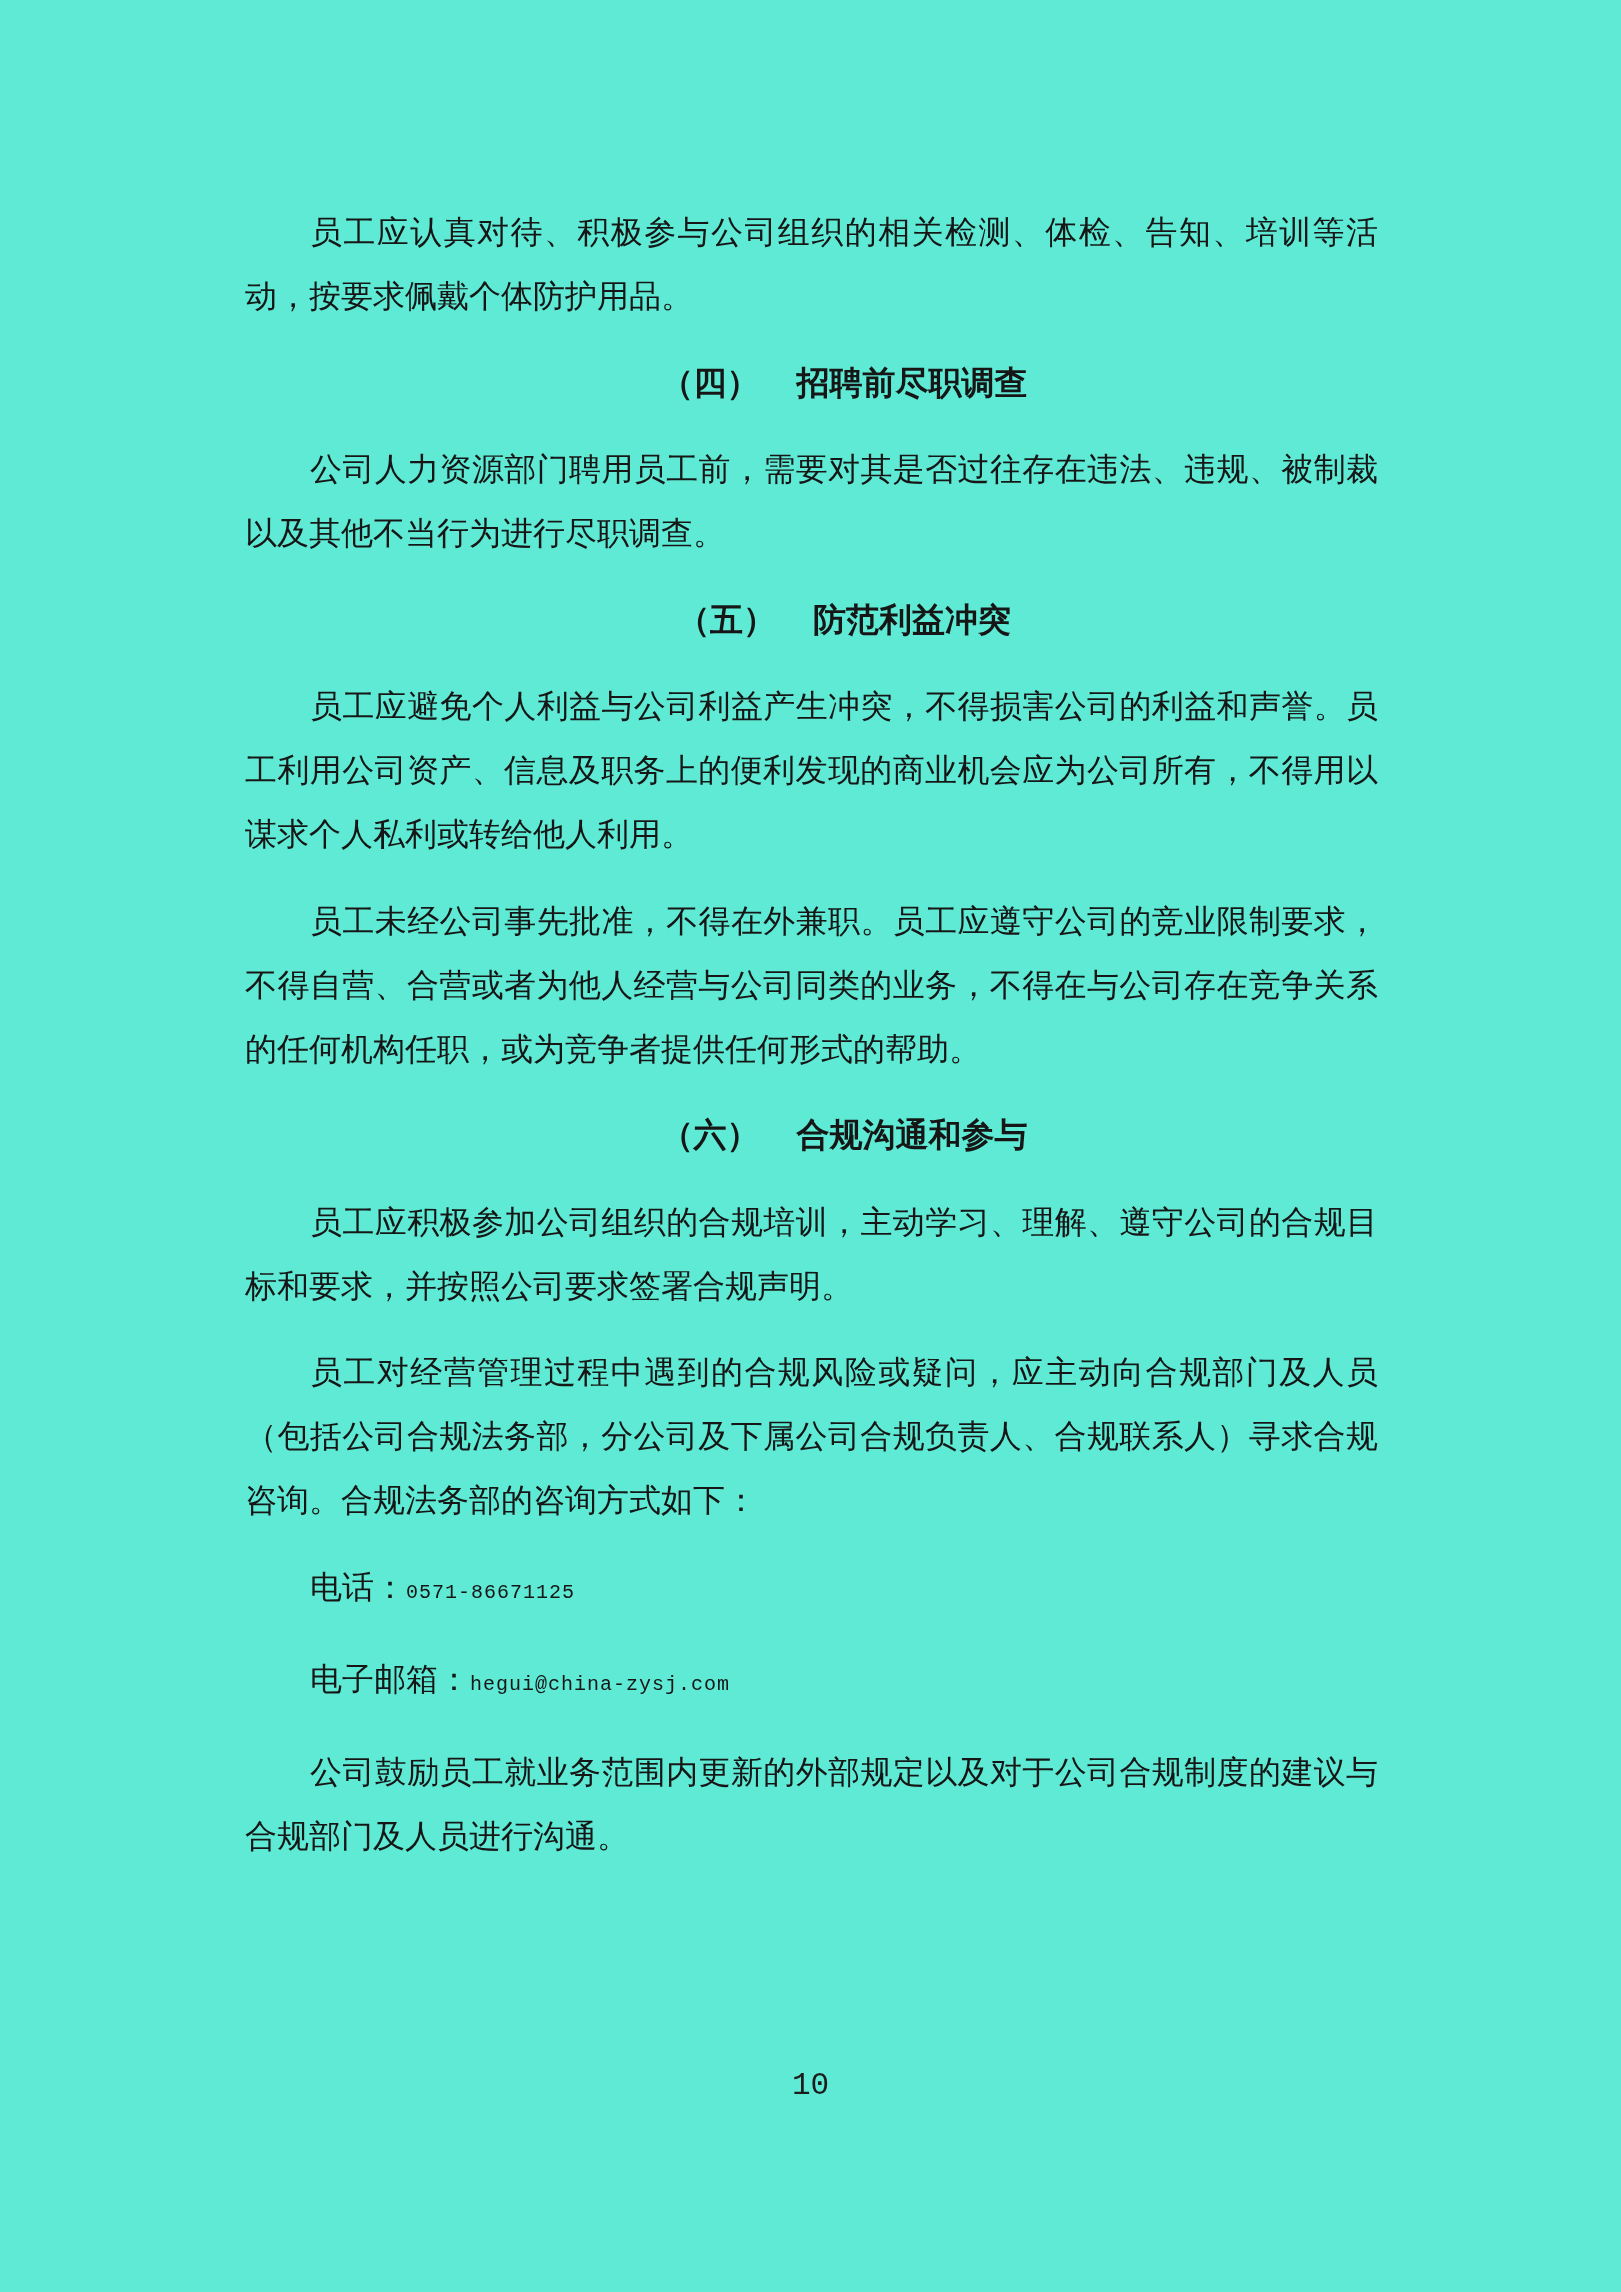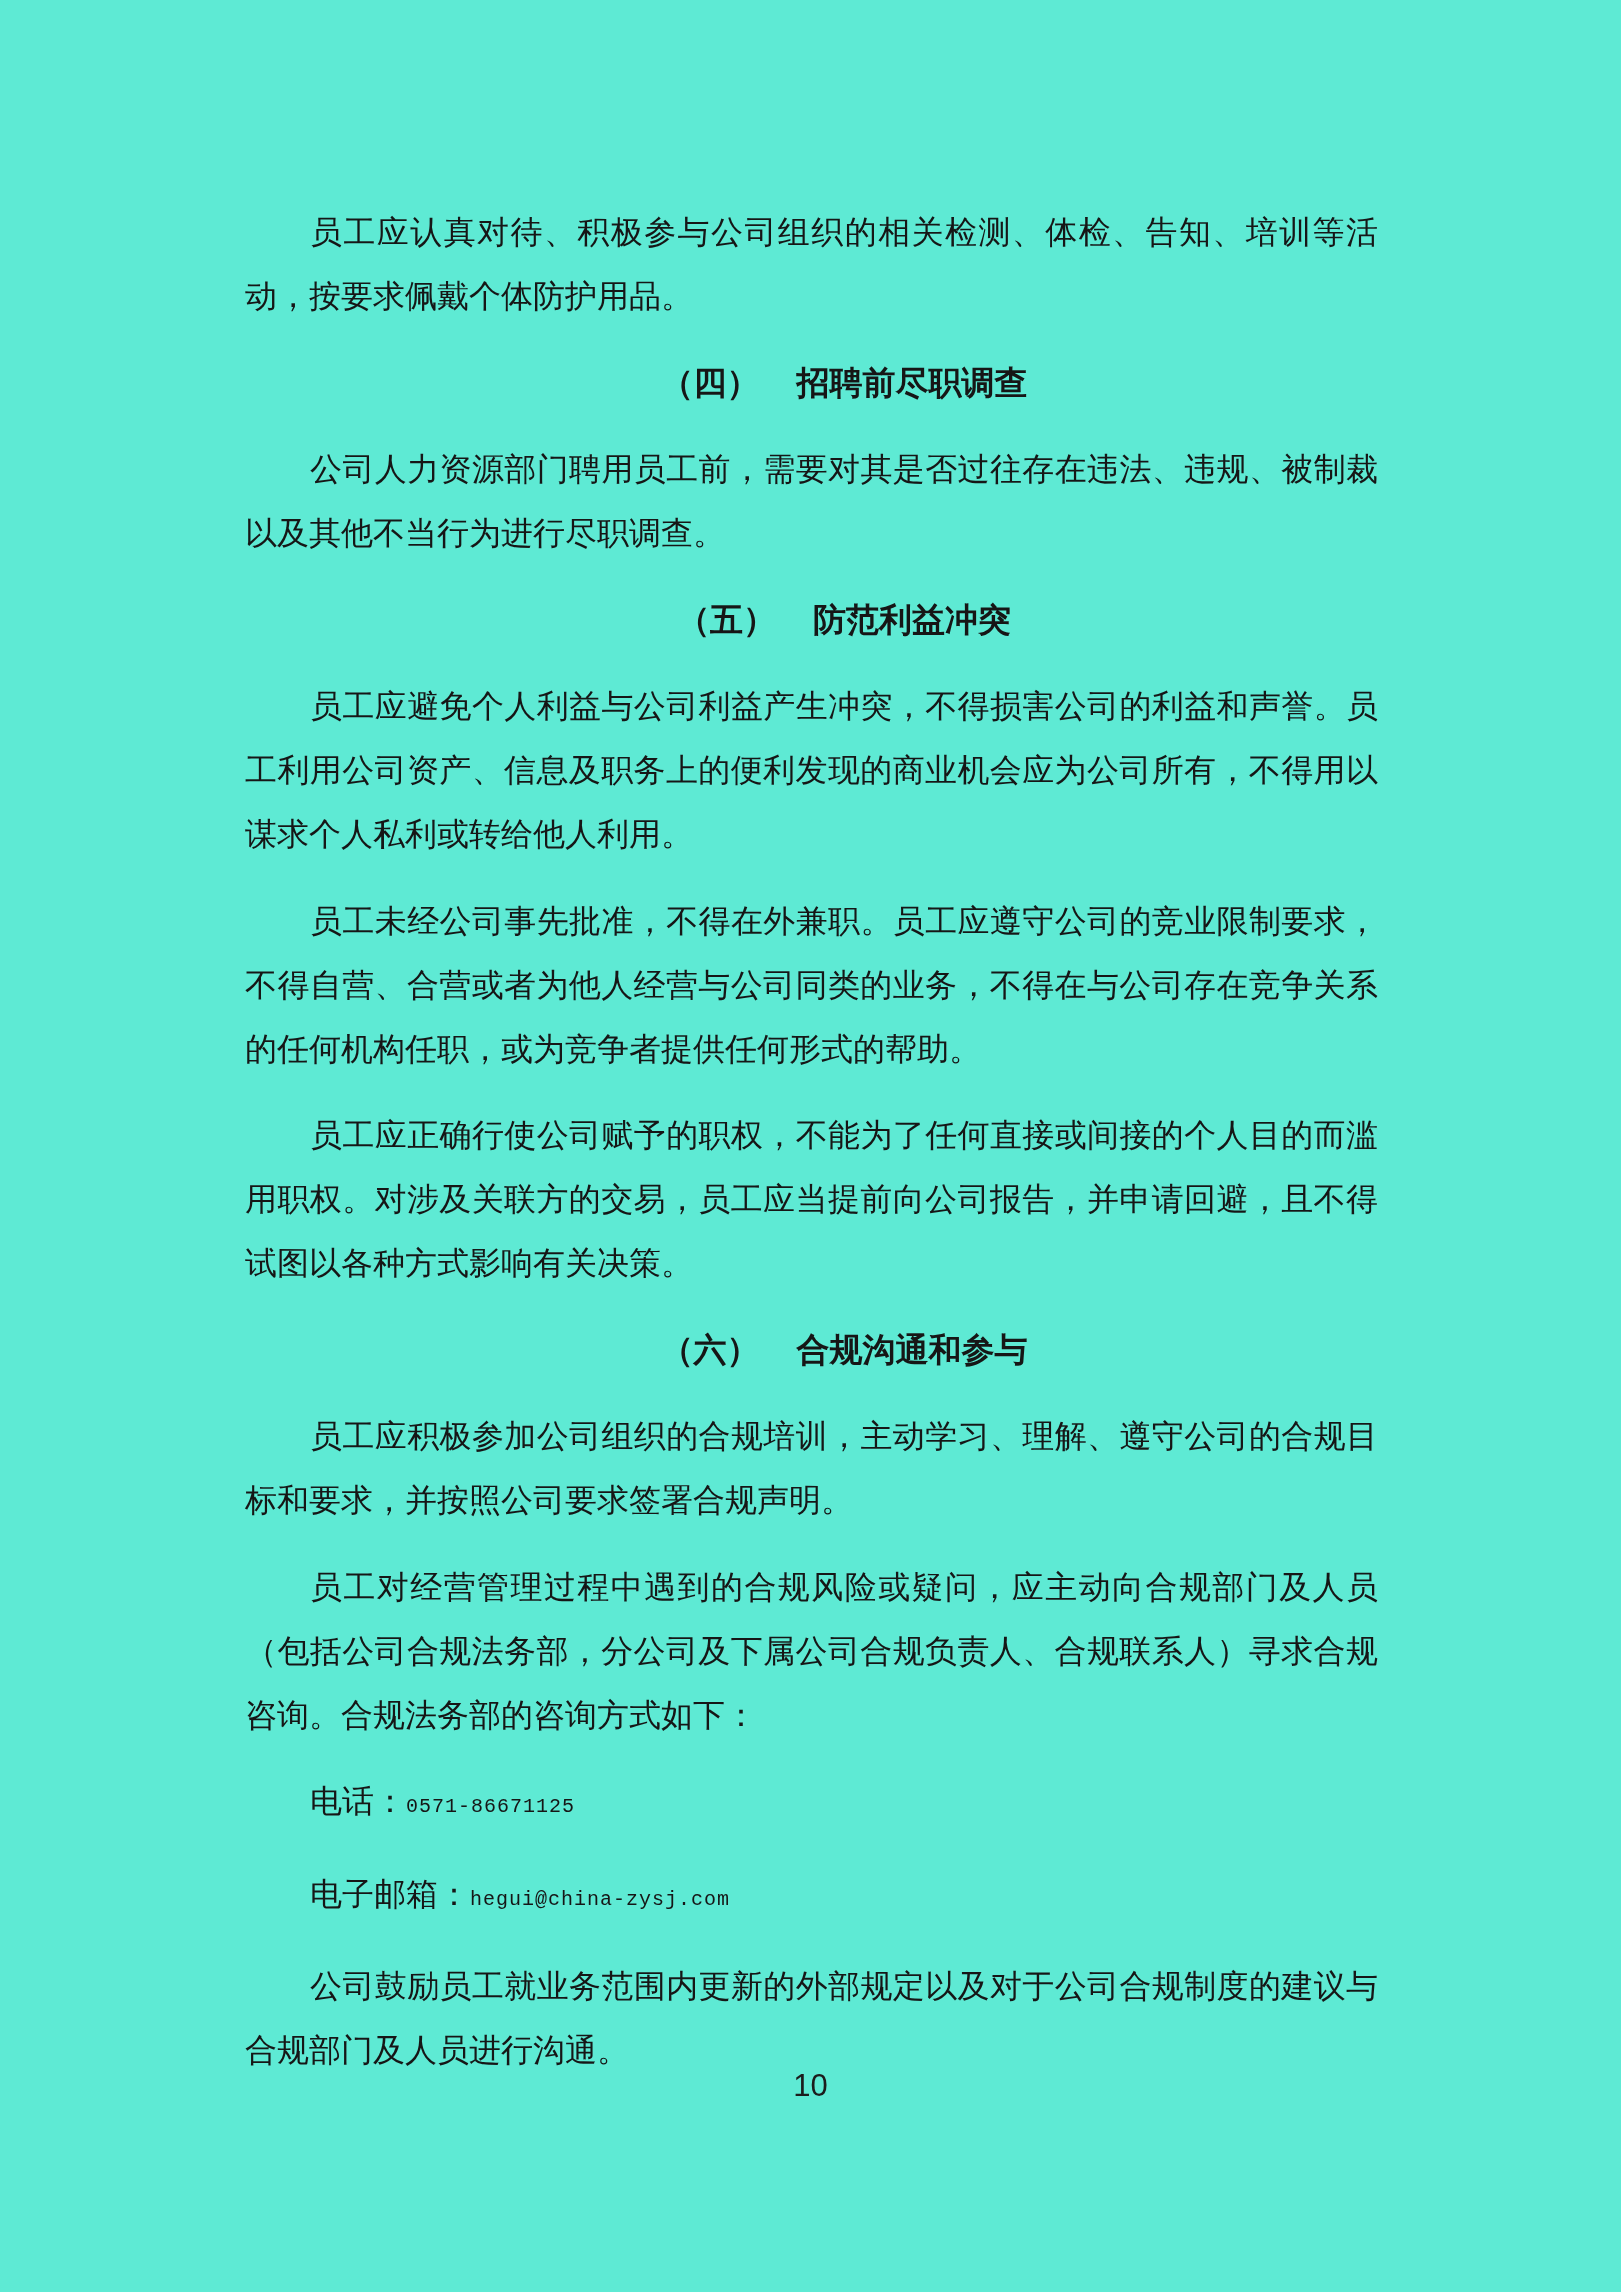--- a/index.html
+++ b/index.html
@@ -60,35 +60,34 @@
   }
   .page-number {
     position: absolute;
     top: 2066px;
     left: 0;
     width: 100%;
     text-align: center;
     font-size: 31px;
     line-height: 39px;
     color: #1c1c1c;
-    font-family: Liberation Sans, sans-serif;
+    font-family: Liberation Mono, monospace;
   }
 </style>
 </head>
 <body>
 
 <div class="page">
   <div class="doc-body">
       <p class="para">员工应认真对待、积极参与公司组织的相关检测、体检、告知、培训等活动，按要求佩戴个体防护用品。</p>
       <div class="heading"><span class="h-num">（四）</span><span class="h-title">招聘前尽职调查</span></div>
       <p class="para">公司人力资源部门聘用员工前，需要对其是否过往存在违法、违规、被制裁以及其他不当行为进行尽职调查。</p>
       <div class="heading"><span class="h-num">（五）</span><span class="h-title">防范利益冲突</span></div>
       <p class="para">员工应避免个人利益与公司利益产生冲突，不得损害公司的利益和声誉。员工利用公司资产、信息及职务上的便利发现的商业机会应为公司所有，不得用以谋求个人私利或转给他人利用。</p>
       <p class="para">员工未经公司事先批准，不得在外兼职。员工应遵守公司的竞业限制要求，不得自营、合营或者为他人经营与公司同类的业务，不得在与公司存在竞争关系的任何机构任职，或为竞争者提供任何形式的帮助。</p>
-      <p class="para">员工应正确行使公司赋予的职权，不能为了任何直接或间接的个人目的而滥用职权。对涉及关联方的交易，员工应当提前向公司报告，并申请回避，且不得试图以各种方式影响有关决策。</p>
       <div class="heading"><span class="h-num">（六）</span><span class="h-title">合规沟通和参与</span></div>
       <p class="para">员工应积极参加公司组织的合规培训，主动学习、理解、遵守公司的合规目标和要求，并按照公司要求签署合规声明。</p>
       <p class="para">员工对经营管理过程中遇到的合规风险或疑问，应主动向合规部门及人员（包括公司合规法务部，分公司及下属公司合规负责人、合规联系人）寻求合规咨询。合规法务部的咨询方式如下：</p>
       <div class="contact"><span class="c-label">电话：</span><span class="c-value">0571-86671125</span></div>
       <div class="contact"><span class="c-label">电子邮箱：</span><span class="c-value">hegui@china-zysj.com</span></div>
       <p class="para">公司鼓励员工就业务范围内更新的外部规定以及对于公司合规制度的建议与合规部门及人员进行沟通。</p>
     </div>
   <div class="page-number">10</div>
 </div>
 

